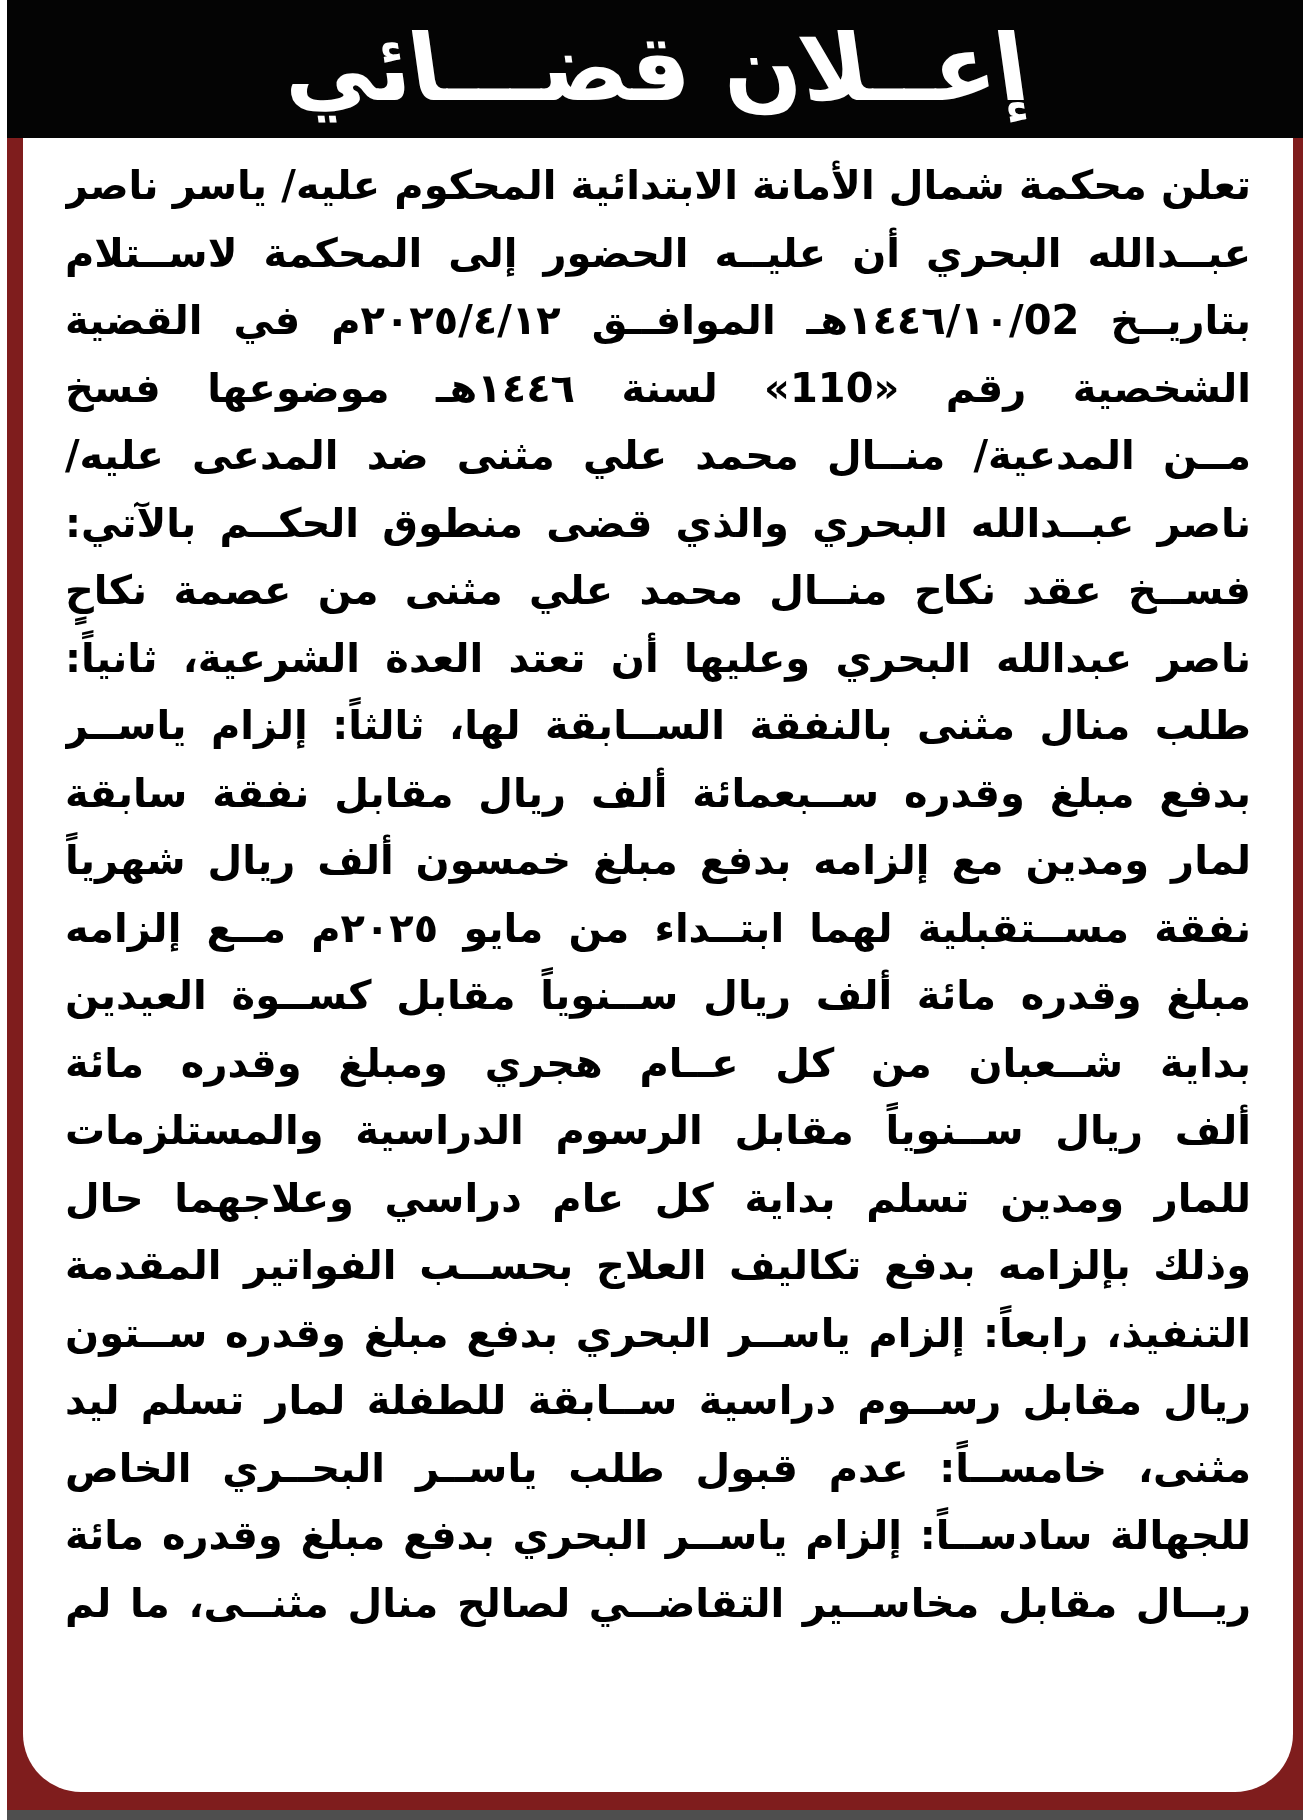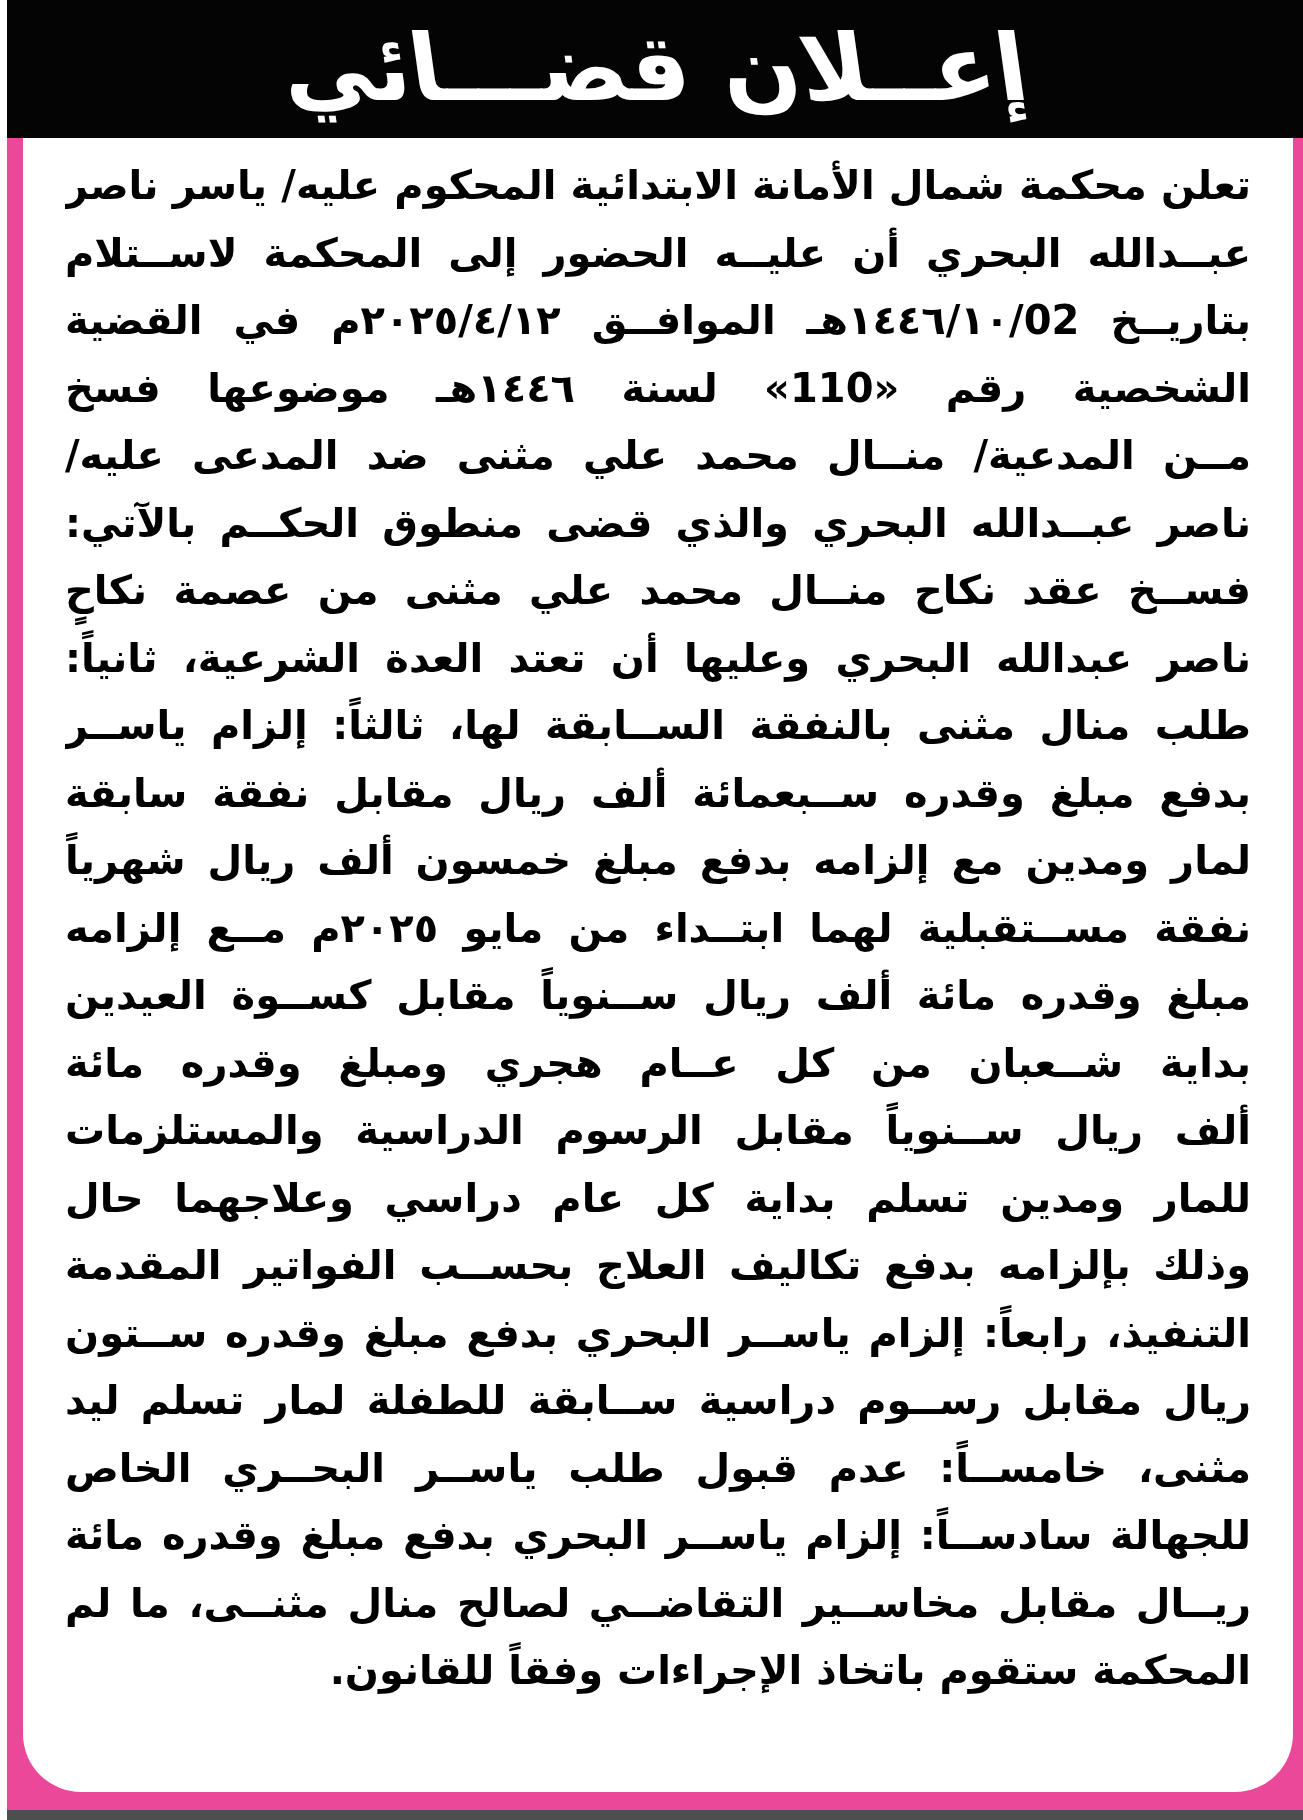--- a/index.html
+++ b/index.html
@@ -37,21 +37,21 @@
     transform: skewX(8deg);
     white-space: nowrap;
   }
   
   .frame {
     position: absolute;
     top: 138px;
     left: 7px;
     right: 0;
     bottom: 0;
-    background: #ec4899;
+    background: #7f1d1d;
   }
   .frame-bottom-shade {
     position: absolute;
     left: 0;
     right: 0;
     bottom: 0;
     height: 10px;
     background: #4e4e4e;
   }
   
@@ -111,18 +111,17 @@
       <div class="line">مبلغ وقدره مائة ألف ريال ســنوياً مقابل كســوة العيدين تســلم</div>
       <div class="line">بداية شــعبان من كل عــام هجري ومبلغ وقدره مائة وعشــرين</div>
       <div class="line">ألف ريال ســنوياً مقابل الرسوم الدراسية والمستلزمات الدراسية</div>
       <div class="line">للمار ومدين تسلم بداية كل عام دراسي وعلاجهما حال المرض</div>
       <div class="line">وذلك بإلزامه بدفع تكاليف العلاج بحســب الفواتير المقدمة أمام</div>
       <div class="line">التنفيذ، رابعاً: إلزام ياســر البحري بدفع مبلغ وقدره ســتون ألف</div>
       <div class="line">ريال مقابل رســوم دراسية ســابقة للطفلة لمار تسلم ليد منال</div>
       <div class="line">مثنى، خامســاً: عدم قبول طلب ياســر البحــري الخاص بالعفش</div>
       <div class="line">للجهالة سادســاً: إلزام ياســر البحري بدفع مبلغ وقدره مائة ألف</div>
       <div class="line">ريــال مقابل مخاســير التقاضــي لصالح منال مثنــى، ما لم فإن</div>
-      <div class="line last">المحكمة ستقوم باتخاذ الإجراءات وفقاً للقانون.</div>
     </div>
     <div class="frame-bottom-shade"></div>
   </div>
 
 </div>
 
 </body></html>

